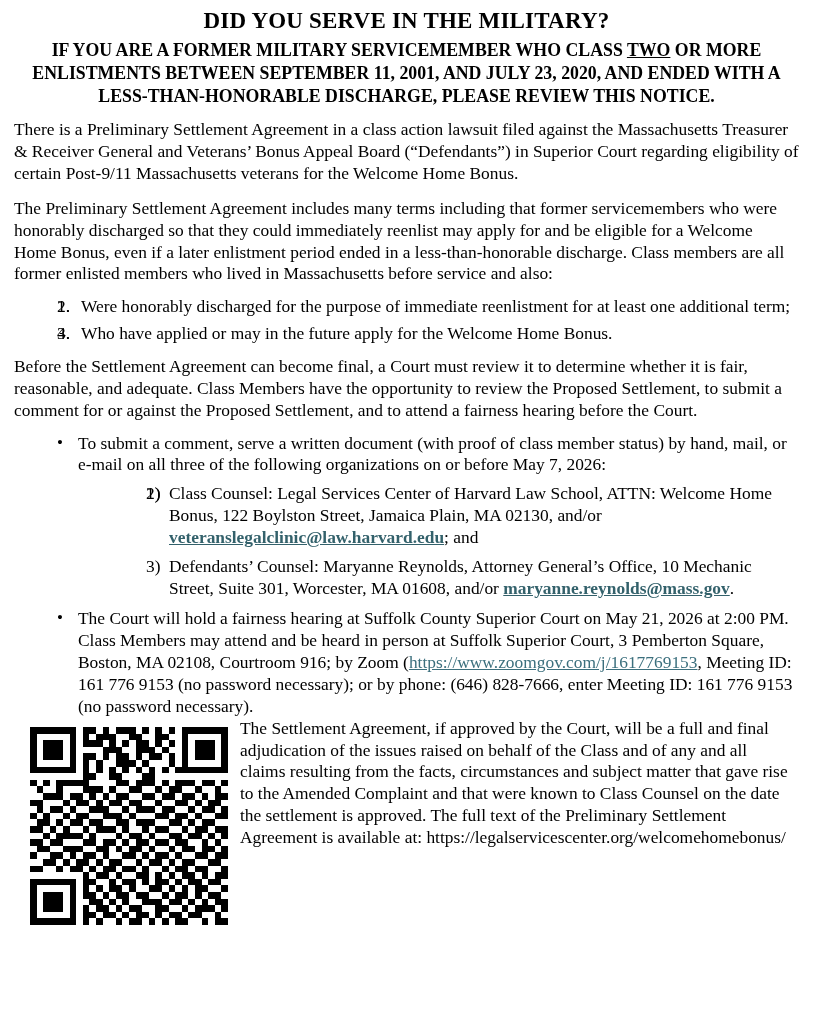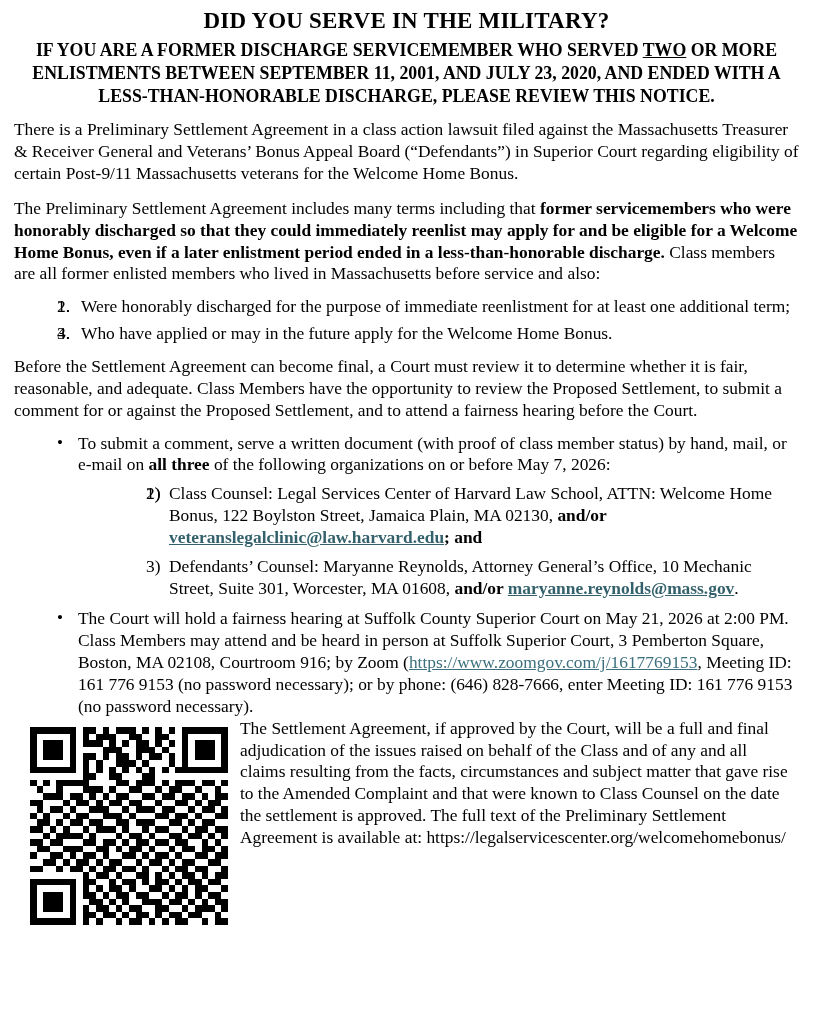--- a/index.html
+++ b/index.html
@@ -50,21 +50,21 @@
   .hdr-lead u { text-decoration: underline; }
 
   
   p.body {
     font-size: 17.4px;
     line-height: 1.255;
     margin: 0 0 13px 0;
     text-align: left;
   }
   p.tight { margin-bottom: 11px; }
-  b, strong { font-weight: bold; }
+  b, strong { font-weight: normal; }
 
   
   ol.numlist {
     list-style: none;
     margin: 0 0 11px 0;
     padding: 0;
   }
   ol.numlist > li {
     position: relative;
     font-size: 17.4px;
@@ -156,21 +156,21 @@
   }
 </style>
 </head>
 <body>
 
 <div class="page">
 
   <div class="hdr-main">DID YOU SERVE IN THE MILITARY?</div>
 
 
-  <div class="hdr-lead"><span>IF YOU ARE A FORMER DISCHARGE SERVICEMEMBER WHO SERVED </span><u>TWO</u><span> OR MORE ENLISTMENTS BETWEEN SEPTEMBER 11, 2001, AND JULY 23, 2020, AND ENDED WITH A LESS-THAN-HONORABLE DISCHARGE, PLEASE REVIEW THIS NOTICE.</span></div>
+  <div class="hdr-lead"><span>IF YOU ARE A FORMER MILITARY SERVICEMEMBER WHO CLASS </span><u>TWO</u><span> OR MORE ENLISTMENTS BETWEEN SEPTEMBER 11, 2001, AND JULY 23, 2020, AND ENDED WITH A LESS-THAN-HONORABLE DISCHARGE, PLEASE REVIEW THIS NOTICE.</span></div>
 
   <p class="body">There is a Preliminary Settlement Agreement in a class action lawsuit filed against the Massachusetts Treasurer &amp; Receiver General and Veterans’ Bonus Appeal Board (“Defendants”) in Superior Court regarding eligibility of certain Post-9/11 Massachusetts veterans for the Welcome Home Bonus.</p>
 
   <p class="body tight"><span>The Preliminary Settlement Agreement includes many terms including that </span><b>former servicemembers who were honorably discharged so that they could immediately reenlist may apply for and be eligible for a Welcome Home Bonus, even if a later enlistment period ended in a less-than-honorable discharge.</b><span> Class members are all former enlisted members who lived in Massachusetts before service and also:</span></p>
 
   <ol class="numlist">
     <li>
       <span class="marker">1.</span>
     </li>
     <li>

